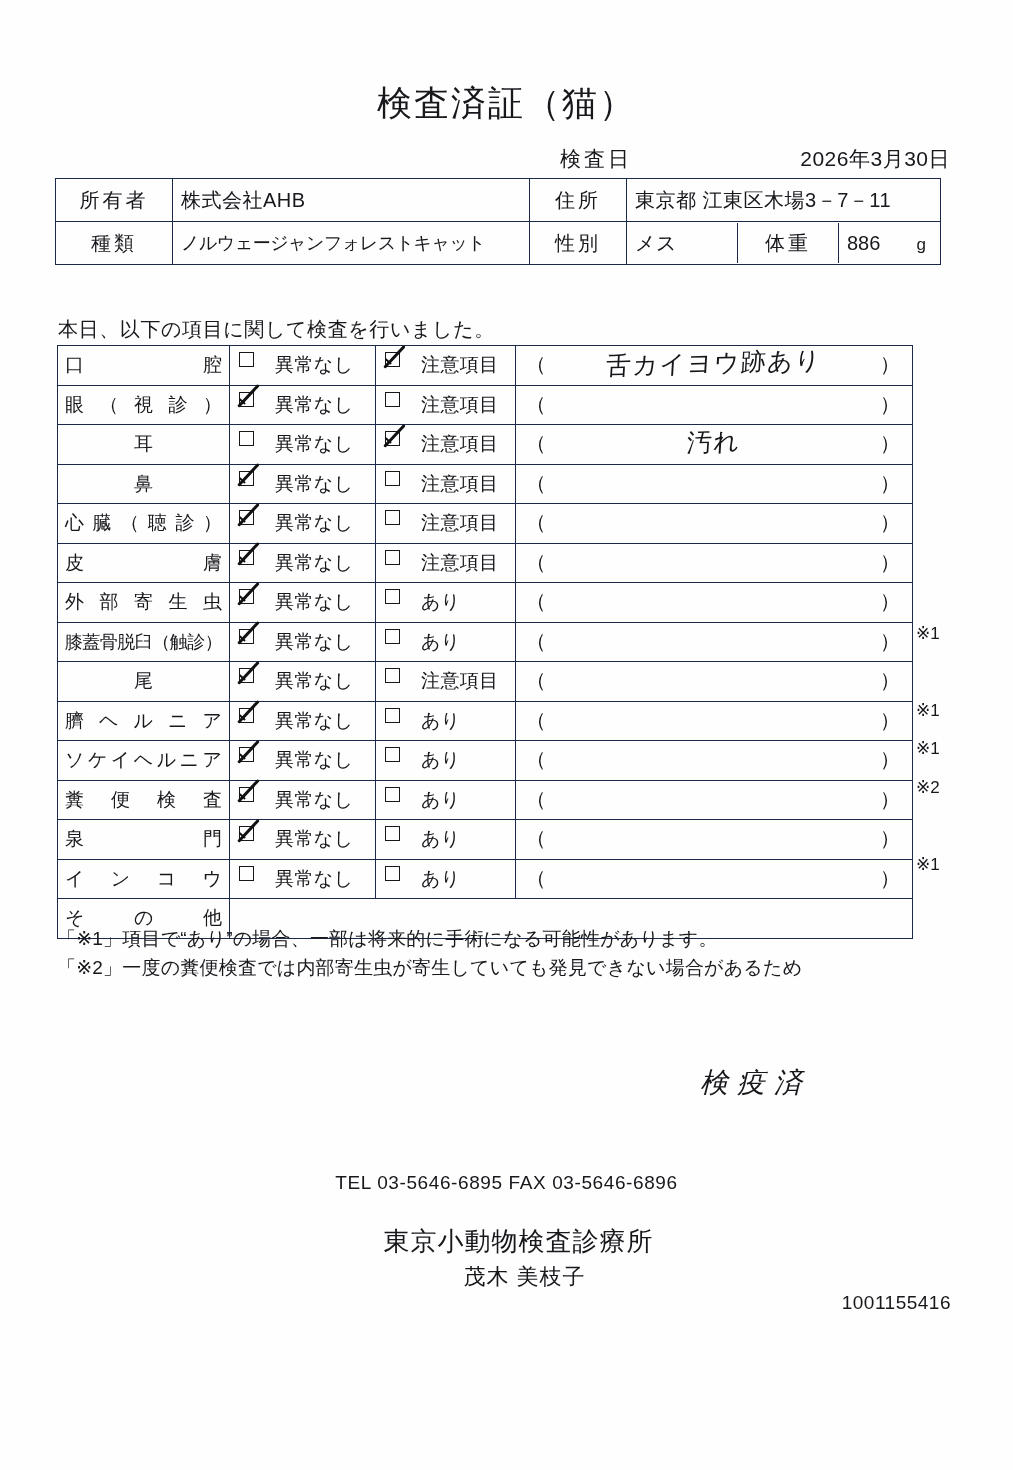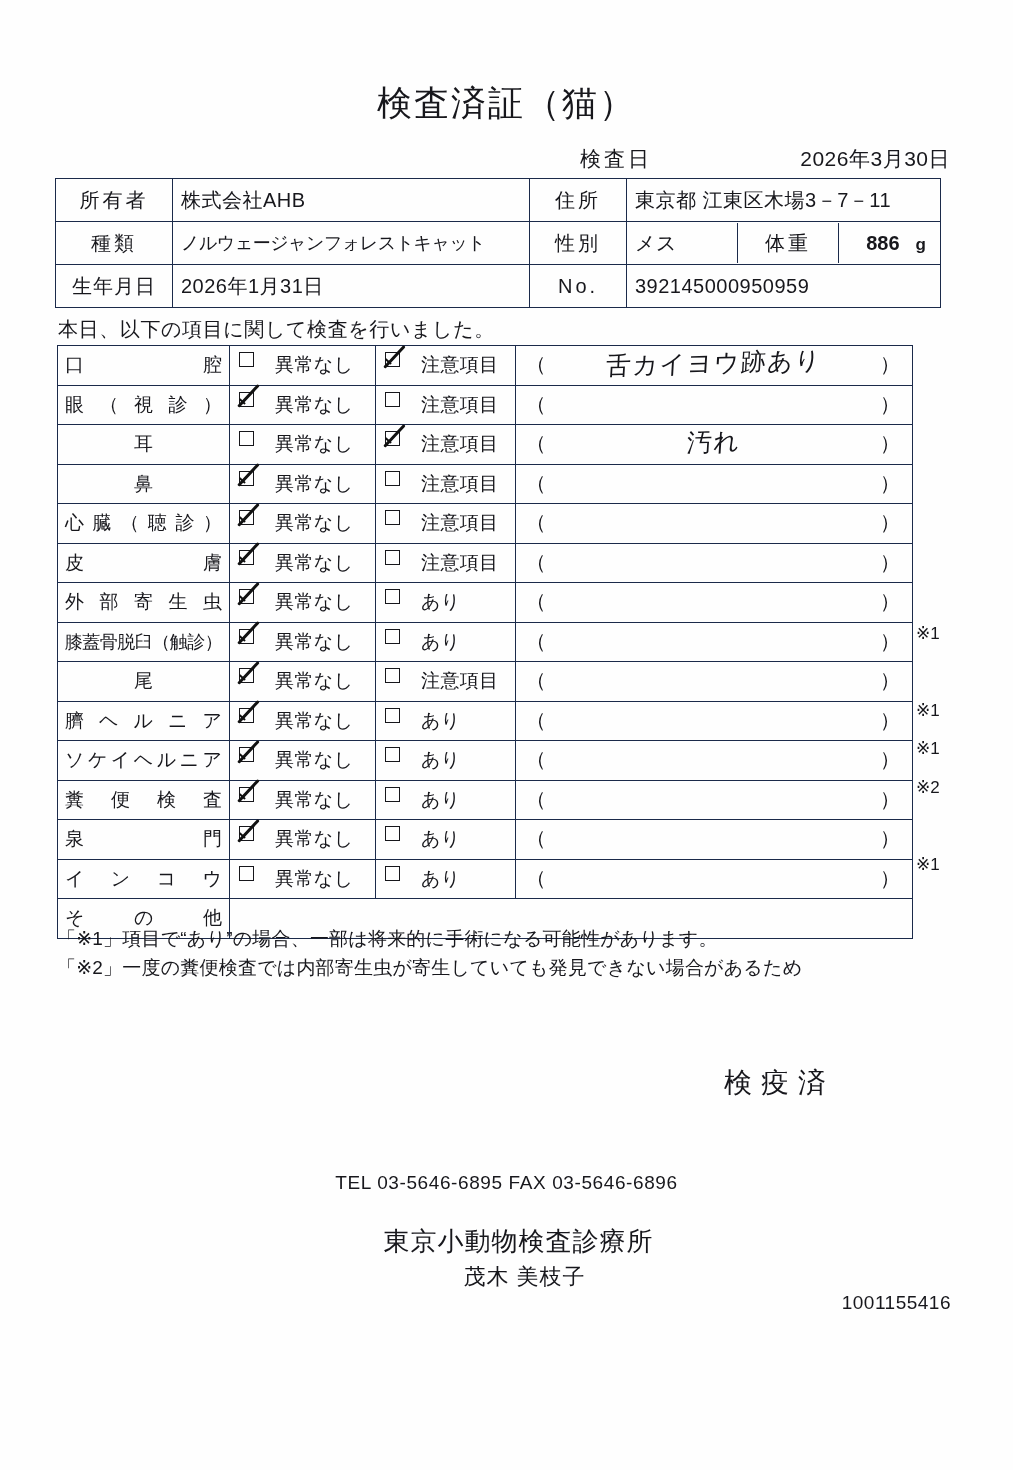--- a/index.html
+++ b/index.html
@@ -37,21 +37,21 @@
   .insp-date-row {
     position: absolute;
     top: 145px;
     left: 560px;
     width: 390px;
     display: flex;
     justify-content: space-between;
     align-items: baseline;
     font-size: 21px;
   }
-  .insp-date-label { letter-spacing: 3px; margin-left: 20px; }
+  .insp-date-label { letter-spacing: 3px; }
   .insp-date-value { letter-spacing: 0.5px; }
 
   
   .hdr-table {
     position: absolute;
     top: 178px;
     left: 55px;
     width: 886px;
     border-collapse: collapse;
     table-layout: fixed;
@@ -70,25 +70,24 @@
     letter-spacing: 3px;
   }
   .cell-label.wide { letter-spacing: 1px; }
   .cell-val { letter-spacing: 0.5px; }
   .cell-val.katakana {
     font-size: 18px;
     letter-spacing: -0.5px;
   }
   .wt-wrap {
     display: flex;
-    justify-content: flex-end;
+    justify-content: space-between;
     align-items: baseline;
     gap: 16px;
     padding-right: 6px;
-    font-weight: bold;
   }
   .wt-unit { font-size: 17px; }
 
   
   .intro-line {
     position: absolute;
     top: 316px;
     left: 58px;
     font-size: 20px;
     letter-spacing: 0.6px;
@@ -237,23 +236,24 @@
     left: 62px;
     font-size: 20px;
     line-height: 30px;
     letter-spacing: 0.4px;
   }
 
   
   .stamp {
     position: absolute;
     top: 1064px;
-    left: 724px;
+    left: 700px;
     font-size: 28px;
     letter-spacing: 9px;
+    font-style: italic;
   }
 
   
   .addr-line {
     position: absolute;
     top: 1125px;
     left: 0;
     width: 1013px;
     text-align: center;
     font-size: 20px;
@@ -331,26 +331,20 @@
               <div class="wt-wrap">
                 <span>886</span>
                 <span class="wt-unit">g</span>
               </div>
             </td>
           </tr>
         </tbody>
             </table>
       </td>
     </tr>
-    <tr>
-      <td class="cell-label wide">生年月日</td>
-      <td class="cell-val">2026年1月31日</td>
-      <td class="cell-label">No.</td>
-      <td class="cell-val">392145000950959</td>
-    </tr>
   </tbody>
     </table>
 
   <div class="intro-line">本日、以下の項目に関して検査を行いました。</div>
 
   <table class="check-table">
     <colgroup>
       <col class="col-item">
         <col class="col-opt1">
         <col class="col-opt2">

